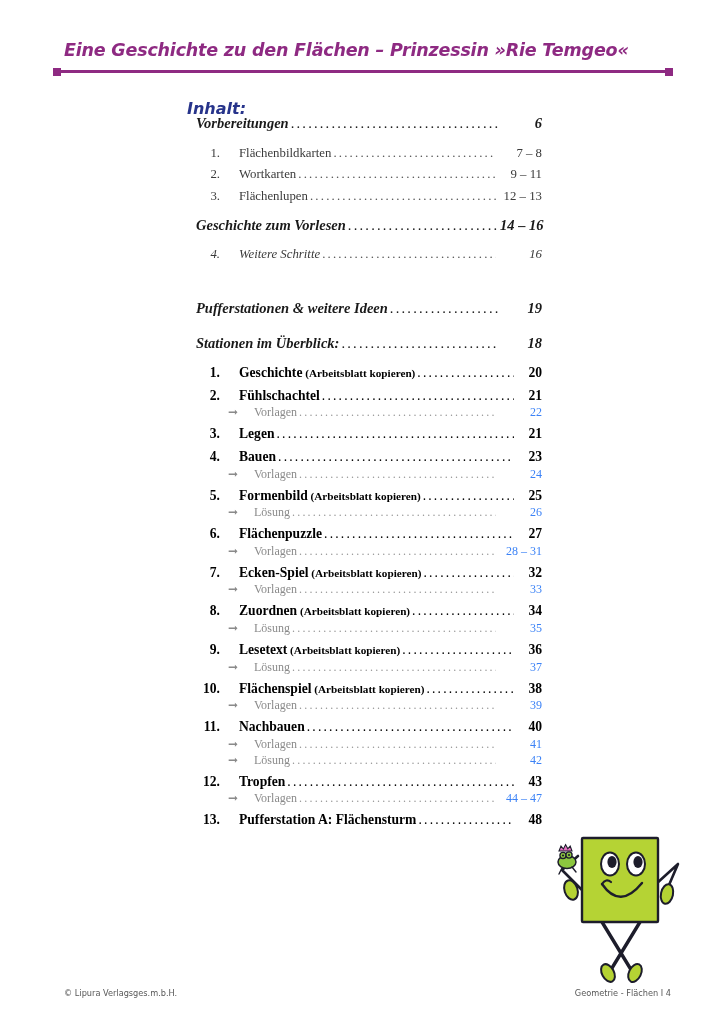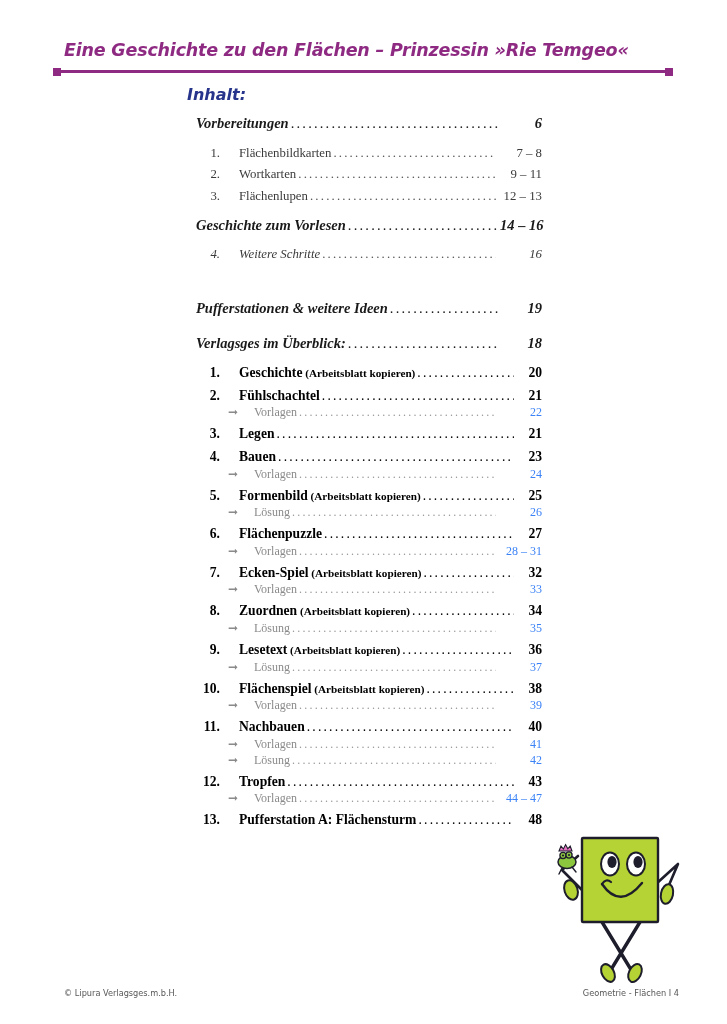--- a/index.html
+++ b/index.html
@@ -48,21 +48,21 @@
     width: 8px;
     height: 8px;
     background: #8e2a82;
   }
   .header-rule-dot.left  { left: -1px; }
   .header-rule-dot.right { right: -1px; }
 
   .inhalt {
     position: absolute;
     left: 187px;
-    top: 85px;
+    top: 99px;
     font-family: "DejaVu Sans", sans-serif;
     font-size: 16px;
     font-weight: 700;
     font-style: italic;
     color: #27348b;
   }
 
   
   .toc {
     position: absolute;
@@ -162,21 +162,21 @@
   .footer-left {
     position: absolute;
     left: 64px;
     top: 988px;
     font-family: "DejaVu Sans", sans-serif;
     font-size: 8.2px;
     color: #575757;
   }
   .footer-right {
     position: absolute;
-    right: 48px;
+    right: 56px;
     top: 988px;
     font-family: "DejaVu Sans", sans-serif;
     font-size: 8.2px;
     color: #575757;
     text-align: right;
   }
 </style>
 </head>
 <body>
 
@@ -240,21 +240,21 @@
 
     <div class="row sect">
       <span class="label">Pufferstationen &amp; weitere Ideen</span>
       <span class="leader">..................................................................................</span>
       <span class="pageno">19</span>
     </div>
 
     <div class="gap-lg"></div>
 
     <div class="row sect">
-      <span class="label">Verlagsges im Überblick:</span>
+      <span class="label">Stationen im Überblick:</span>
       <span class="leader">..................................................................................</span>
       <span class="pageno">18</span>
     </div>
 
     <div class="gap-sm"></div>
 
     <div id="station-list">
         <div class="row stat">
           <span class="num">1.</span>
           <span class="label"><span>Geschichte</span><span class="note"> (Arbeitsblatt kopieren)</span></span>

